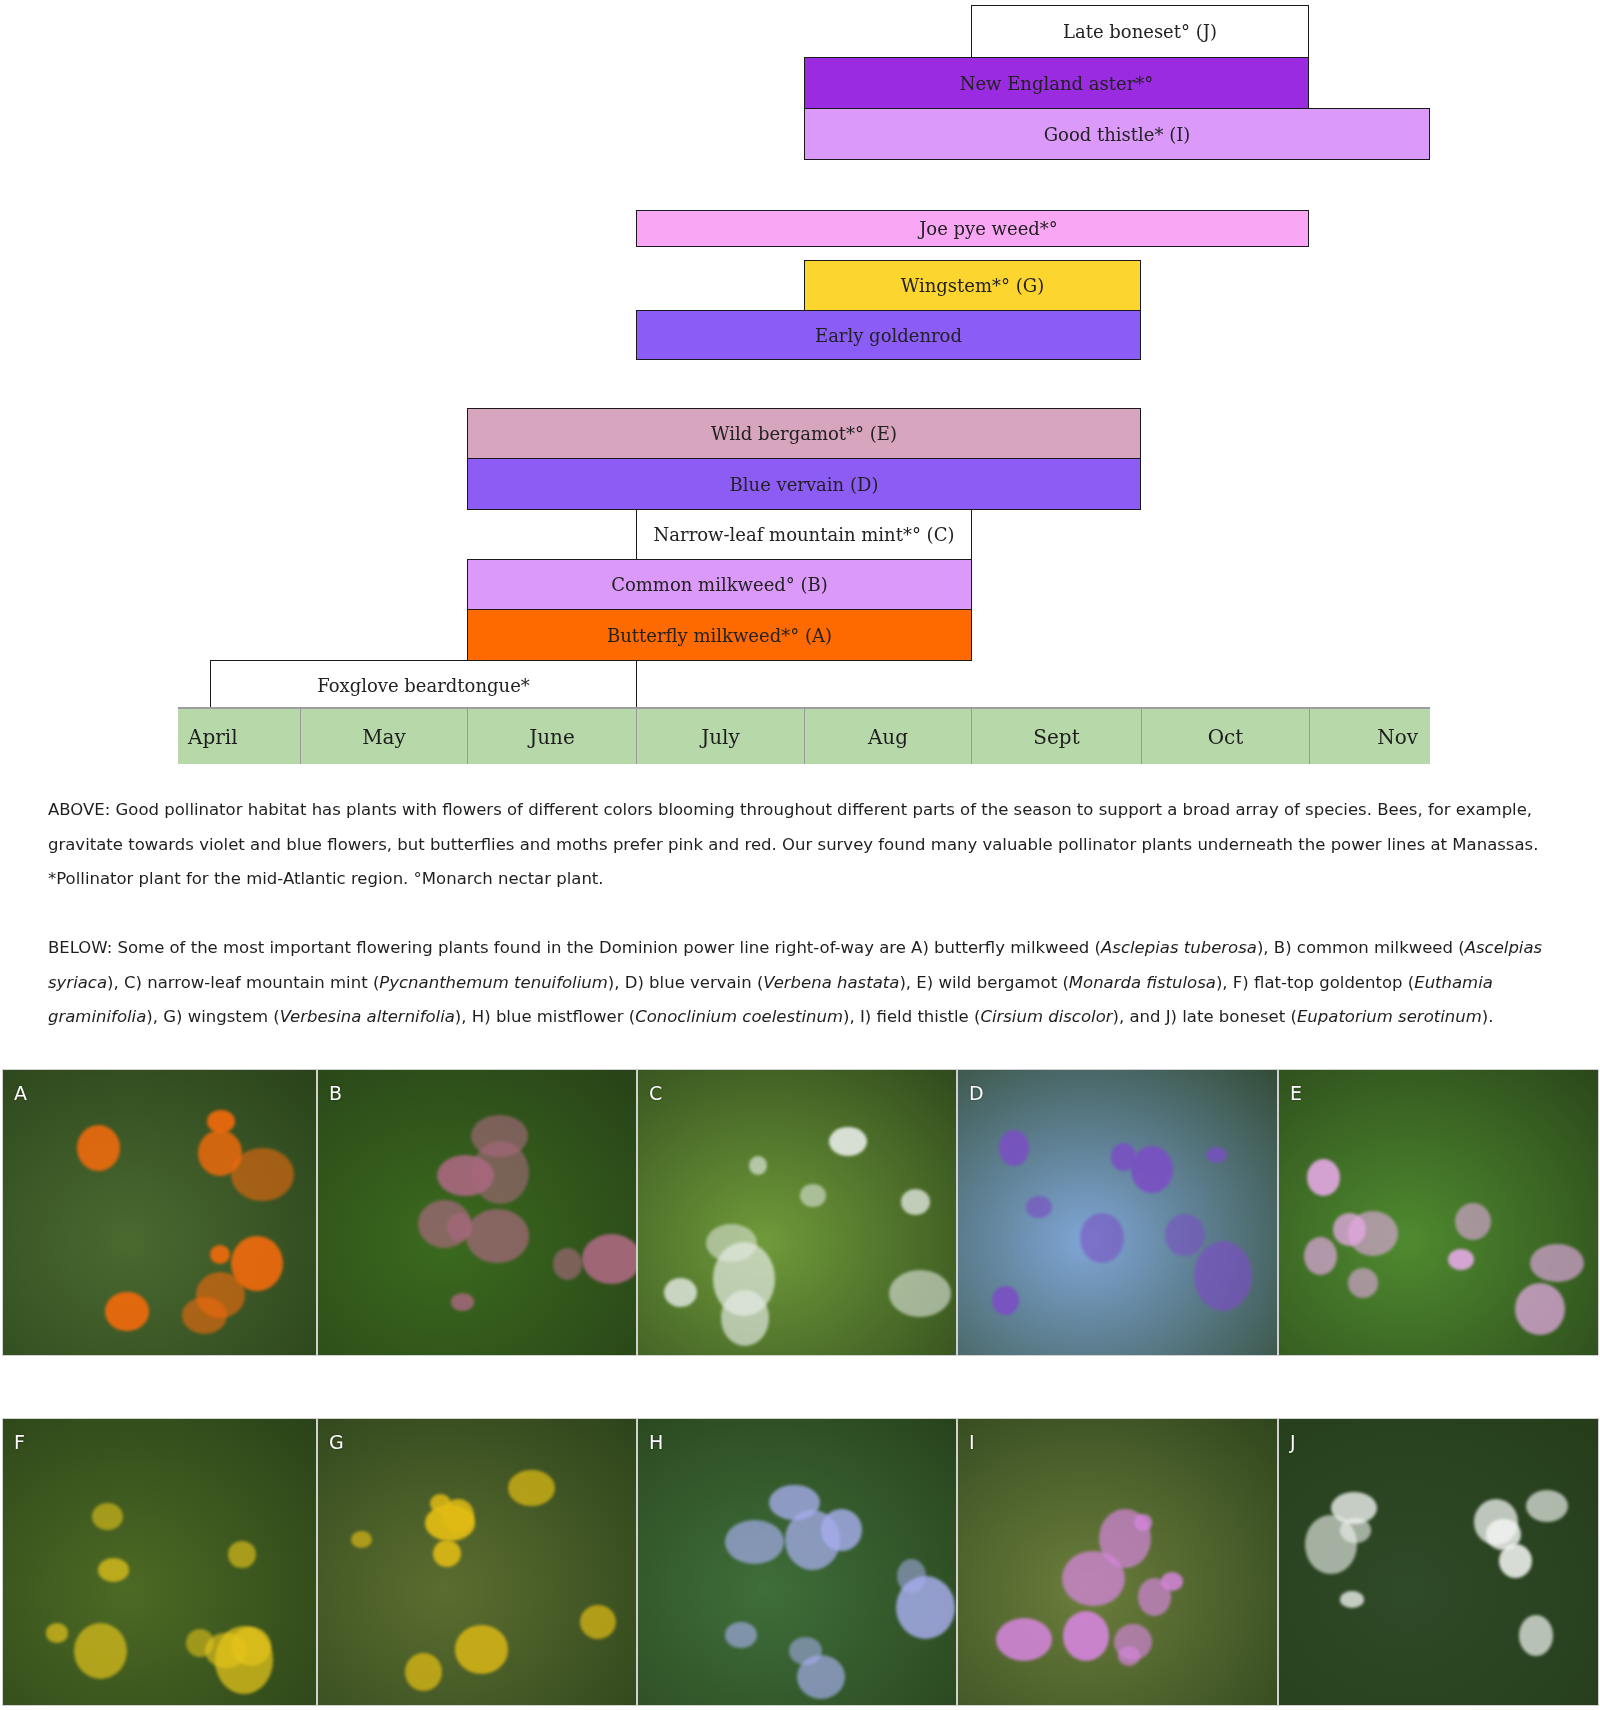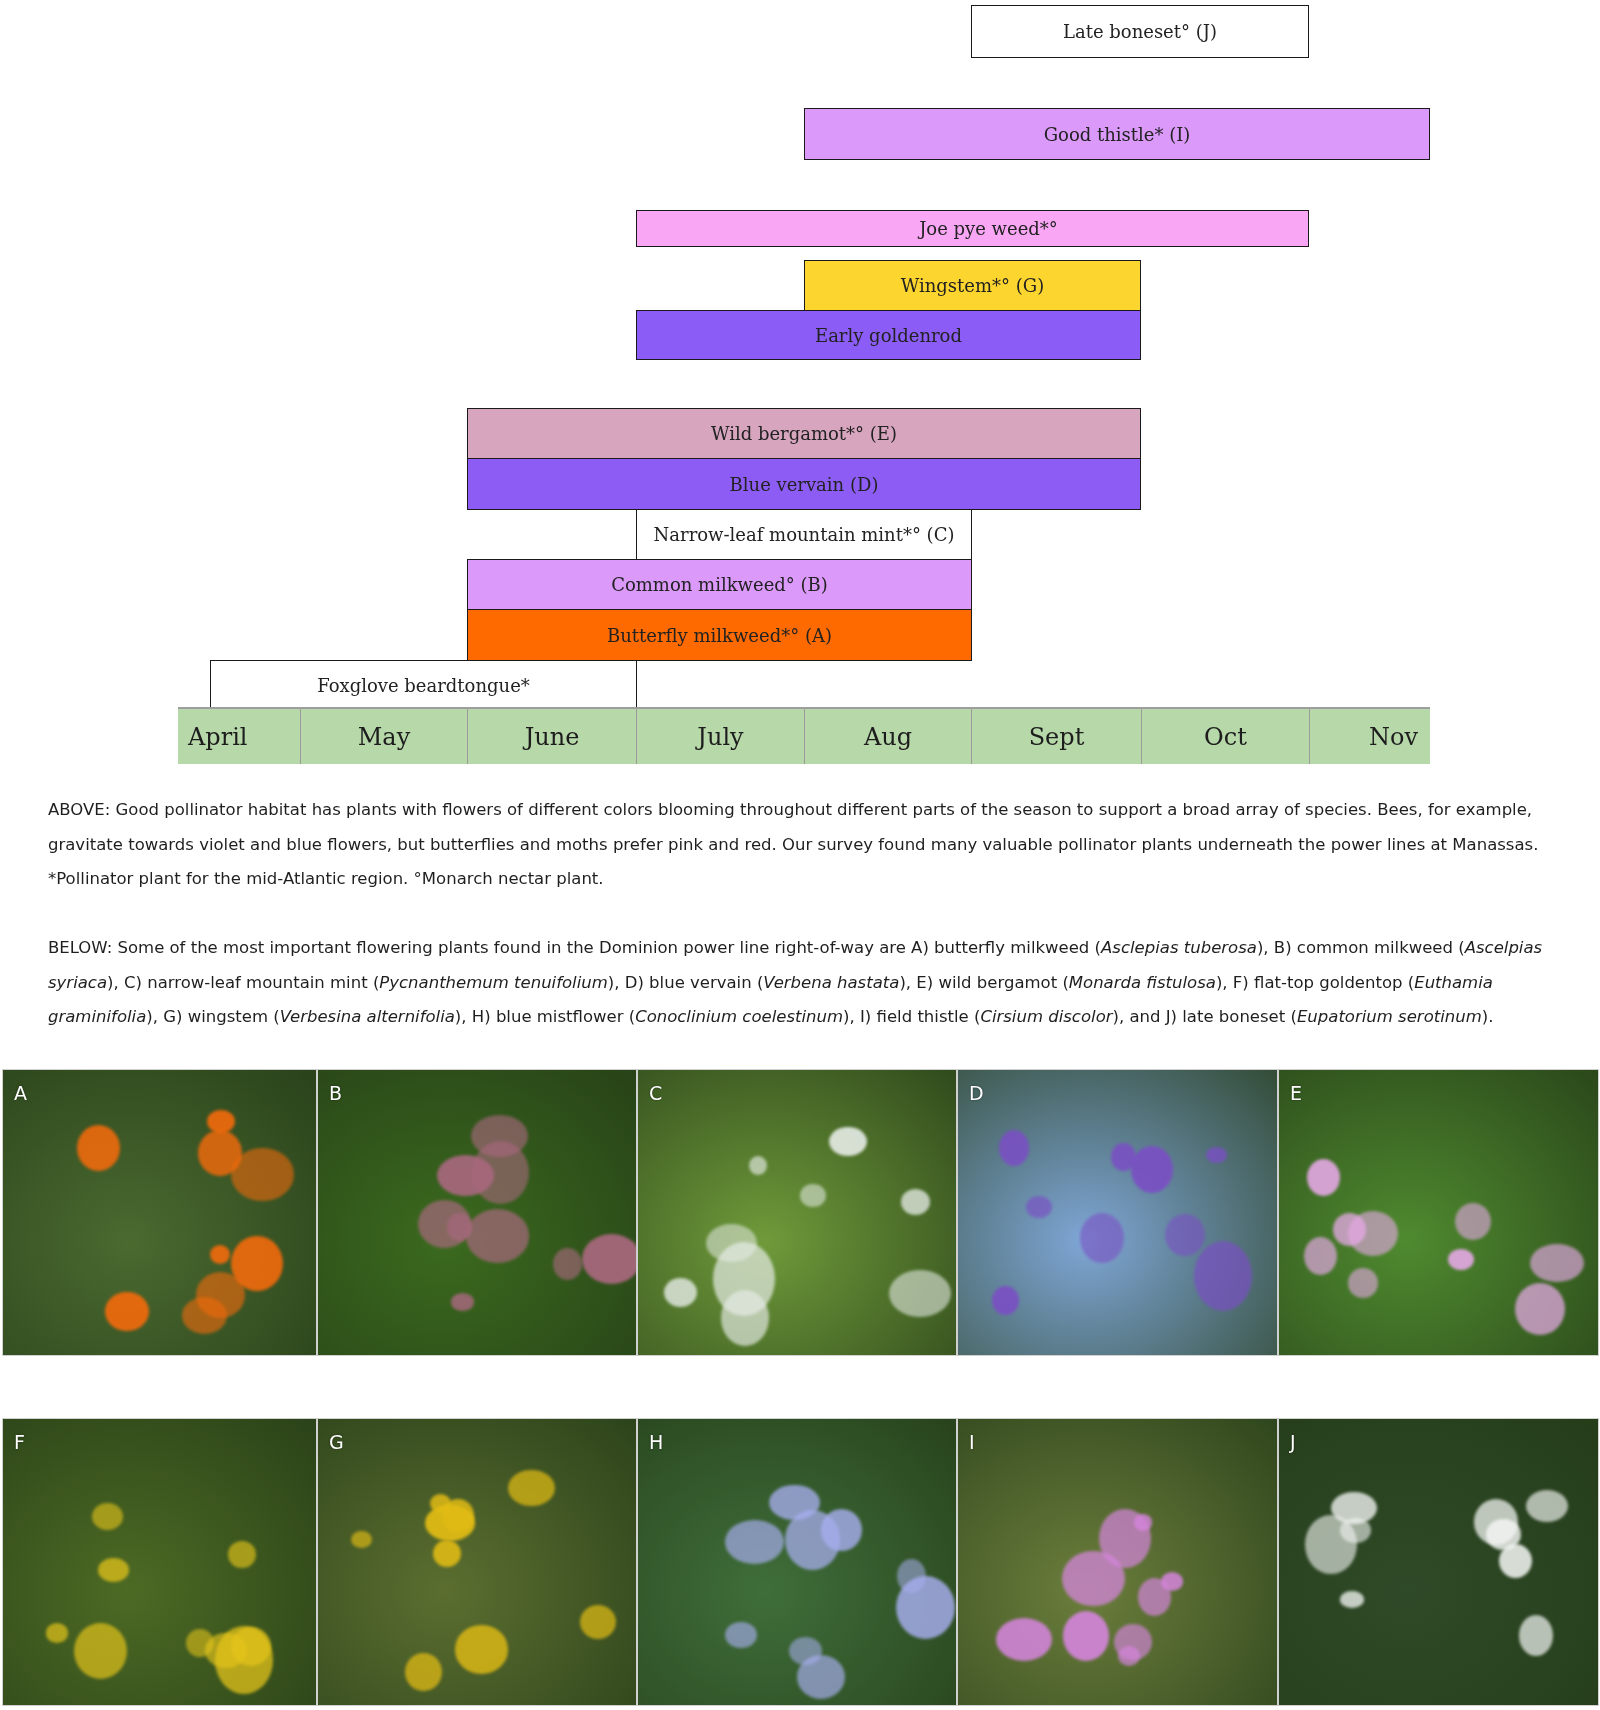--- a/index.html
+++ b/index.html
@@ -1,35 +1,38 @@
 <!DOCTYPE html>
 <html><head>
 <meta charset="utf-8">
 <style>
   html, body { margin:0; padding:0; background:#ffffff; }
   body { width:1600px; height:1710px; position:relative; overflow:hidden; font-family:"DejaVu Serif", serif; }
   #chart { position:absolute; left:0; top:0; width:1600px; height:770px; }
   .bar { position:absolute; box-sizing:border-box; border:1.5px solid #1a1a1a; display:flex; align-items:center; justify-content:center; font-family:"DejaVu Serif", serif; font-size:18px; color:#222; white-space:nowrap; }
   .axis { position:absolute; left:178px; top:707px; width:1252px; height:55px; background:#b7d8a9; border-top:2px solid #9e9e9e; }
-  .month { position:absolute; top:0; height:55px; box-sizing:border-box; border-left:1.5px solid #9a9a9a; display:flex; align-items:center; justify-content:center; font-family:"DejaVu Serif", serif; font-size:24px; color:#1d1d1d; }
+  .month { position:absolute; top:0; height:55px; box-sizing:border-box; border-left:1.5px solid #9a9a9a; display:flex; align-items:center; justify-content:center; font-family:"DejaVu Serif", serif; font-size:20px; color:#1d1d1d; }
   .month.first { border-left:none; justify-content:flex-start; padding-left:10px; }
   .month.last { justify-content:flex-end; padding-right:12px; }
   .caption { position:absolute; left:48px; width:1520px; font-family:"DejaVu Sans", sans-serif; font-size:16.5px; line-height:34.5px; color:#1f1f1f; }
   .caption i { font-style:italic; }
   .photo { position:absolute; overflow:hidden; box-sizing:border-box; border:1px solid #d0d0d0; }
   .photo-label { position:absolute; left:11px; top:12px; color:#ffffff; font-family:"DejaVu Sans", sans-serif; font-size:19px; text-shadow:0 0 2px rgba(0,0,0,0.5); }
   .blob { position:absolute; border-radius:50%; }
 </style>
 </head>
 <body>
 
 <div id="chart">
 
   <div class="bar" style="left:971px; top:5px; width:338px; height:53px; background:#ffffff;">
       <span>Late boneset° (J)</span>
+    </div>
+  <div class="bar" style="left:804px; top:57px; width:505px; height:52px; background:#9a2be0;">
+      <span>New England aster*°</span>
     </div>
   <div class="bar" style="left:804px; top:108px; width:626px; height:52px; background:#db99fa;">
       <span>Good thistle* (I)</span>
     </div>
   <div class="bar" style="left:636px; top:210px; width:673px; height:37px; background:#f9a6f5;padding-left:32px;">
       <span>Joe pye weed*°</span>
     </div>
   <div class="bar" style="left:804px; top:260px; width:337px; height:51px; background:#fdd52f;">
       <span>Wingstem*° (G)</span>
     </div>

